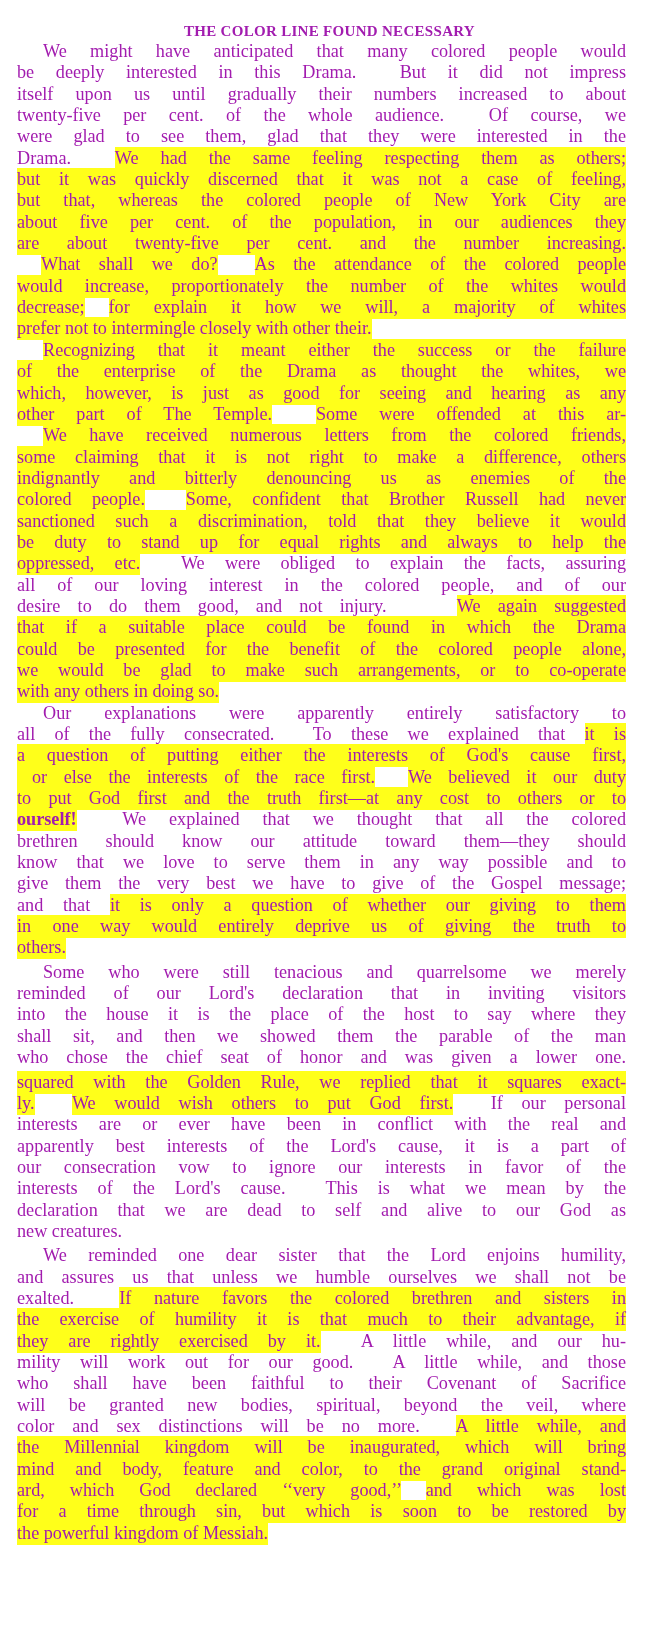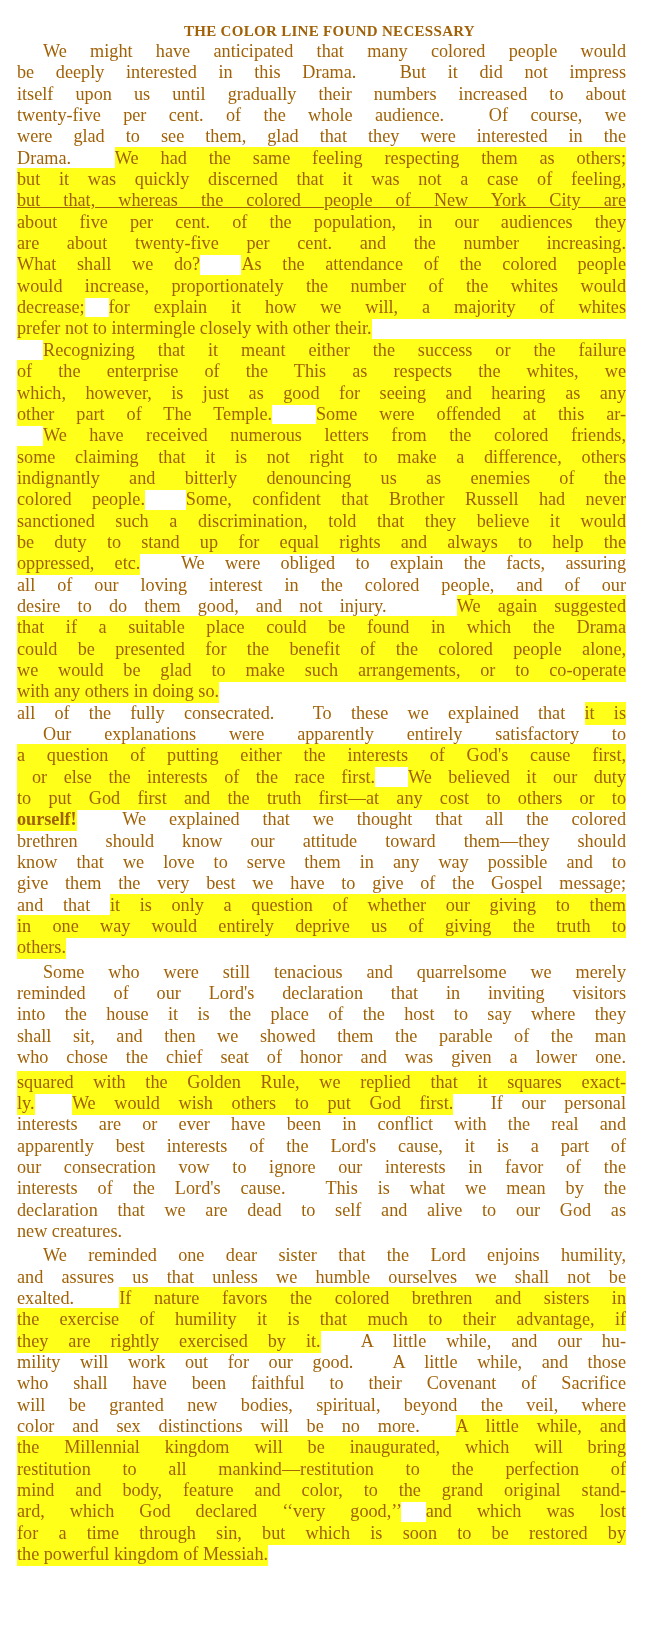--- a/index.html
+++ b/index.html
@@ -1,20 +1,20 @@
 <!DOCTYPE html>
 <html><head>
 <meta charset="utf-8">
 <style>
   html, body { margin: 0; padding: 0; background: #ffffff; }
   body { width: 653px; height: 1631px; overflow: hidden; position: relative; }
   .page {
     position: absolute; left: 17px; top: 22px; width: 609px;
     font-family: "Liberation Serif", "DejaVu Serif", serif;
-    font-size: 18.2px; color: #a16207;
+    font-size: 18.2px; color: #a21caf;
   }
   .title {
     text-align: center; font-weight: bold; font-size: 15px;
     letter-spacing: 0.3px; height: 19px; line-height: 19px; margin-left: 16px;
   }
   .line {
     height: 21.35px; line-height: 21.35px; white-space: nowrap;
     text-align: justify; text-align-last: justify; overflow: visible;
   }
   .line.last { text-align-last: left; }
@@ -29,52 +29,52 @@
   <div class="title">THE COLOR LINE FOUND NECESSARY</div>
   <div id="body">
       <div>
         <div class="line indent"><span>We might have anticipated that many colored people would</span></div>
         <div class="line"><span>be deeply interested in this Drama. &nbsp;But it did not impress</span></div>
         <div class="line"><span>itself upon us until gradually their numbers increased to about</span></div>
         <div class="line"><span>twenty-five per cent. of the whole audience. &nbsp;Of course, we</span></div>
         <div class="line"><span>were glad to see them, glad that they were interested in the</span></div>
         <div class="line"><span>Drama. &nbsp;</span><span class="hl" style="background: rgb(255, 255, 26);">We had the same feeling respecting them as others;</span></div>
         <div class="line"><span class="hl" style="background: rgb(255, 255, 26);">but it was quickly discerned that it was not a case of feeling,</span></div>
-        <div class="line"><span class="hl" style="background: rgb(255, 255, 26); text-decoration: underline;">but that, whereas the colored people of New York City are</span></div>
+        <div class="line"><span class="hl" style="background: rgb(255, 255, 26);">but that, whereas the colored people of New York City are</span></div>
         <div class="line"><span class="hl" style="background: rgb(255, 255, 26);">about five per cent. of the population, in our audiences they</span></div>
         <div class="line"><span class="hl" style="background: rgb(255, 255, 26);">are about twenty-five per cent. and the number increasing.</span></div>
-        <div class="line"><span class="hl" style="background: rgb(255, 255, 26);">What shall we do?</span><span> &nbsp;</span><span class="hl" style="background: rgb(255, 255, 26);">As the attendance of the colored people</span></div>
+        <div class="line"><span class="hl" style="background: rgb(255, 255, 26); margin-left: 24px;">What shall we do?</span><span> &nbsp;</span><span class="hl" style="background: rgb(255, 255, 26);">As the attendance of the colored people</span></div>
         <div class="line"><span class="hl" style="background: rgb(255, 255, 26);">would increase, proportionately the number of the whites would</span></div>
         <div class="line"><span class="hl" style="background: rgb(255, 255, 26);">decrease;</span><span> </span><span class="hl" style="background: rgb(255, 255, 26);">for explain it how we will, a majority of whites</span></div>
         <div class="line last"><span class="hl" style="background: rgb(255, 255, 26);">prefer not to intermingle closely with other their.</span></div>
       </div>
       <div>
         <div class="line indent"><span class="hl" style="background: rgb(255, 255, 26);">Recognizing that it meant either the success or the failure</span></div>
-        <div class="line"><span class="hl" style="background: rgb(255, 255, 26);">of the enterprise of the This as respects the whites, we</span></div>
+        <div class="line"><span class="hl" style="background: rgb(255, 255, 26);">of the enterprise of the Drama as thought the whites, we</span></div>
         <div class="line"><span class="hl" style="background: rgb(255, 255, 26);">which, however, is just as good for seeing and hearing as any</span></div>
         <div class="line"><span class="hl" style="background: rgb(255, 255, 26);">other part of The Temple.</span><span> &nbsp;</span><span class="hl" style="background: rgb(255, 255, 26);">Some were offended at this ar-</span></div>
       </div>
       <div>
         <div class="line indent"><span class="hl" style="background: rgb(255, 255, 26);">We have received numerous letters from the colored friends,</span></div>
         <div class="line"><span class="hl" style="background: rgb(255, 255, 26);">some claiming that it is not right to make a difference, others</span></div>
         <div class="line"><span class="hl" style="background: rgb(255, 255, 26);">indignantly and bitterly denouncing us as enemies of the</span></div>
         <div class="line"><span class="hl" style="background: rgb(255, 255, 26);">colored people.</span><span> &nbsp;</span><span class="hl" style="background: rgb(255, 255, 26);">Some, confident that Brother Russell had never</span></div>
         <div class="line"><span class="hl" style="background: rgb(255, 255, 26);">sanctioned such a discrimination, told that they believe it would</span></div>
         <div class="line"><span class="hl" style="background: rgb(255, 255, 26);">be duty to stand up for equal rights and always to help the</span></div>
         <div class="line"><span class="hl" style="background: rgb(255, 255, 26);">oppressed, etc.</span><span> &nbsp;We were obliged to explain the facts, assuring</span></div>
         <div class="line"><span>all of our loving interest in the colored people, and of our</span></div>
         <div class="line"><span>desire to do them good, and not injury. &nbsp;</span><span class="hl" style="background: rgb(255, 255, 26); margin-left: 36px;">We again suggested</span></div>
         <div class="line"><span class="hl" style="background: rgb(255, 255, 26);">that if a suitable place could be found in which the Drama</span></div>
         <div class="line"><span class="hl" style="background: rgb(255, 255, 26);">could be presented for the benefit of the colored people alone,</span></div>
         <div class="line"><span class="hl" style="background: rgb(255, 255, 26);">we would be glad to make such arrangements, or to co-operate</span></div>
         <div class="line last"><span class="hl" style="background: rgb(255, 255, 26);">with any others in doing so.</span></div>
       </div>
       <div>
+        <div class="line indent"><span>Our explanations were apparently entirely satisfactory to</span></div>
         <div class="line"><span>all of the fully consecrated. &nbsp;To these we explained that </span><span class="hl" style="background: rgb(255, 255, 26);">it is</span></div>
-        <div class="line indent"><span>Our explanations were apparently entirely satisfactory to</span></div>
         <div class="line"><span class="hl" style="background: rgb(255, 255, 26);">a question of putting either the interests of God's cause first,</span></div>
         <div class="line"><span class="hl" style="background: rgb(255, 255, 26); padding-left: 15px;">or else the interests of the race first.</span><span> &nbsp;</span><span class="hl" style="background: rgb(255, 255, 26);">We believed it our duty</span></div>
         <div class="line"><span class="hl" style="background: rgb(255, 255, 26);">to put God first and the truth first—at any cost to others or to</span></div>
         <div class="line"><span class="hl" style="background: rgb(255, 255, 26); font-weight: bold;">ourself!</span><span> &nbsp;We explained that we thought that all the colored</span></div>
         <div class="line"><span>brethren should know our attitude toward them—they should</span></div>
         <div class="line"><span>know that we love to serve them in any way possible and to</span></div>
         <div class="line"><span>give them the very best we have to give of the Gospel message;</span></div>
         <div class="line"><span>and that </span><span class="hl" style="background: rgb(255, 255, 26);">it is only a question of whether our giving to them</span></div>
         <div class="line"><span class="hl" style="background: rgb(255, 255, 26);">in one way would entirely deprive us of giving the truth to</span></div>
         <div class="line last"><span class="hl" style="background: rgb(255, 255, 26);">others.</span></div>
@@ -103,20 +103,19 @@
         <div class="line indent"><span>We reminded one dear sister that the Lord enjoins humility,</span></div>
         <div class="line"><span>and assures us that unless we humble ourselves we shall not be</span></div>
         <div class="line"><span>exalted. &nbsp;</span><span class="hl" style="background: rgb(255, 255, 26);">If nature favors the colored brethren and sisters in</span></div>
         <div class="line"><span class="hl" style="background: rgb(255, 255, 26);">the exercise of humility it is that much to their advantage, if</span></div>
         <div class="line"><span class="hl" style="background: rgb(255, 255, 26);">they are rightly exercised by it.</span><span> &nbsp;A little while, and our hu-</span></div>
         <div class="line"><span>mility will work out for our good. &nbsp;A little while, and those</span></div>
         <div class="line"><span>who shall have been faithful to their Covenant of Sacrifice</span></div>
         <div class="line"><span>will be granted new bodies, spiritual, beyond the veil, where</span></div>
         <div class="line"><span>color and sex distinctions will be no more. &nbsp;</span><span class="hl" style="background: rgb(255, 255, 26);">A little while, and</span></div>
         <div class="line"><span class="hl" style="background: rgb(255, 255, 26); margin-top: 36px;">the Millennial kingdom will be inaugurated, which will bring</span></div>
-        <div class="line"><span class="hl" style="background: rgb(255, 255, 26);">restitution to all mankind—restitution to the perfection of</span></div>
         <div class="line"><span class="hl" style="background: rgb(255, 255, 26);">mind and body, feature and color, to the grand original stand-</span></div>
         <div class="line"><span class="hl" style="background: rgb(255, 255, 26);">ard, which God declared ‘‘very good,’’</span><span> </span><span class="hl" style="background: rgb(255, 255, 26);">and which was lost</span></div>
         <div class="line"><span class="hl" style="background: rgb(255, 255, 26);">for a time through sin, but which is soon to be restored by</span></div>
         <div class="line last"><span class="hl" style="background: rgb(255, 255, 26);">the powerful kingdom of Messiah.</span></div>
       </div>
     </div>
 </div>
 
 </body></html>

